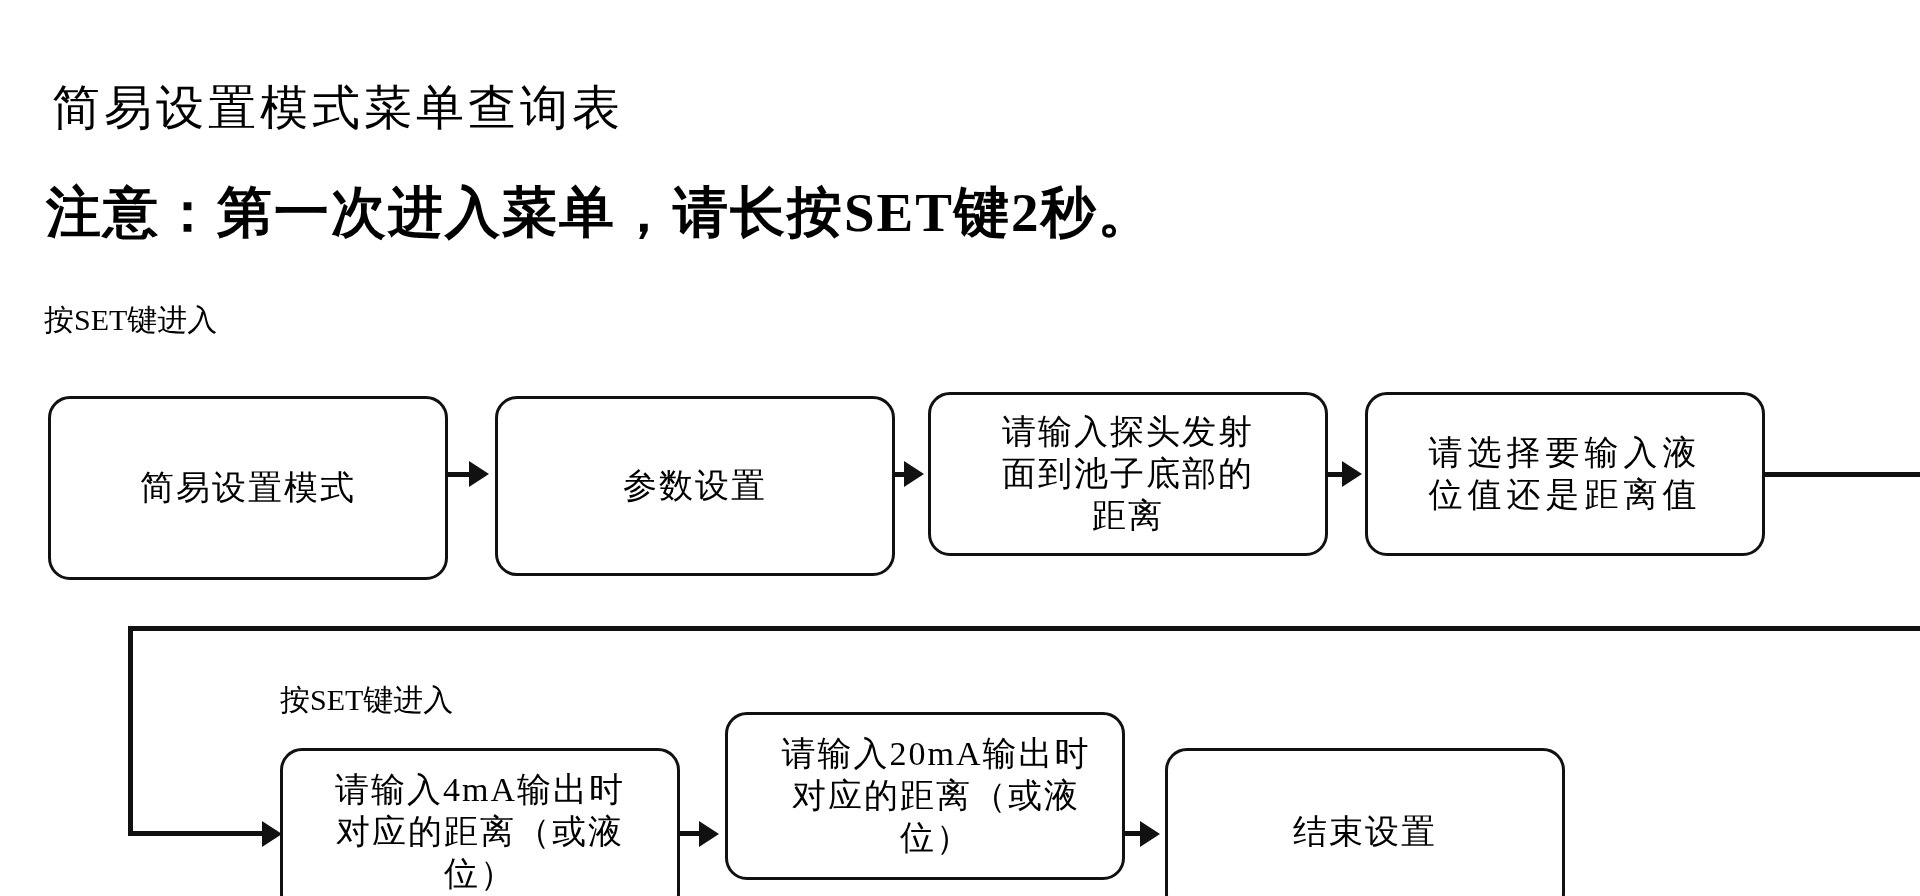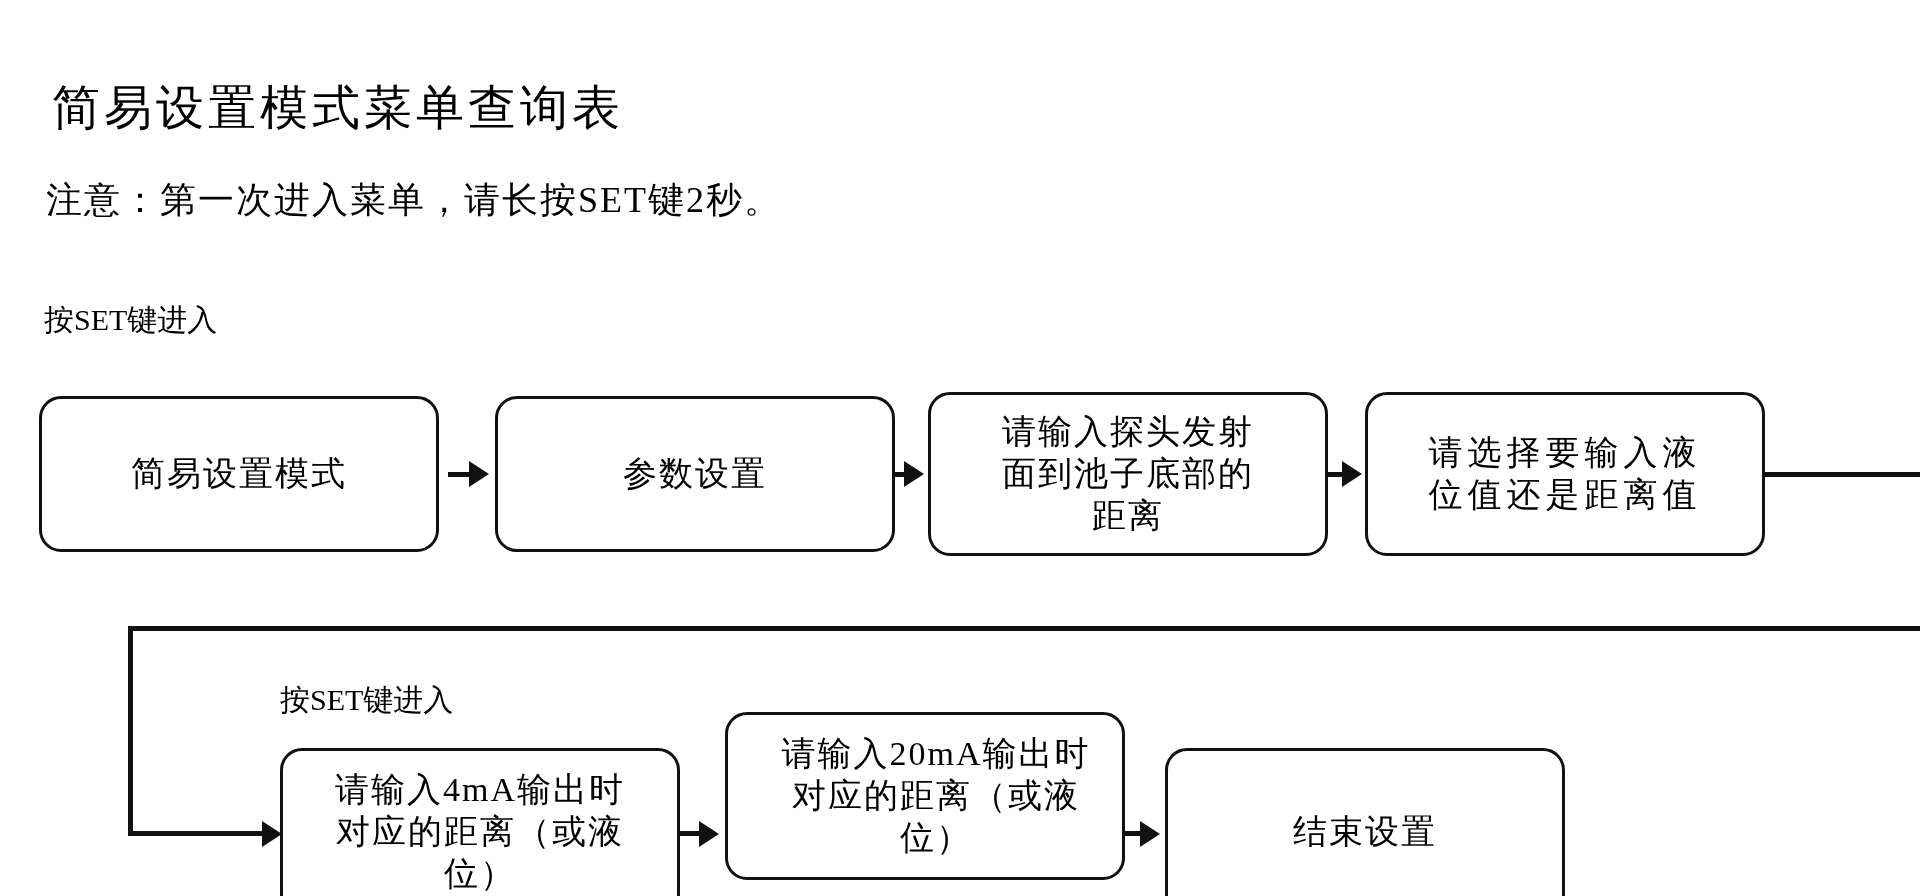--- a/index.html
+++ b/index.html
@@ -28,23 +28,24 @@
     left: 52px;
     top: 28px;
     font-size: 48px;
     letter-spacing: 4px;
     white-space: nowrap;
   }
   .notice {
     position: absolute;
     left: 46px;
     top: 128px;
-    font-size: 36px;
+    font-size: 55px;
     letter-spacing: 2px;
     white-space: nowrap;
+    font-weight: bold;
   }
   .hint-top {
     position: absolute;
     left: 44px;
     top: 252px;
     font-size: 30px;
     white-space: nowrap;
   }
   .hint-mid {
     position: absolute;
@@ -98,25 +99,25 @@
 </head>
 <body>
 
 <div class="page">
 
   <div class="title">简易设置模式菜单查询表</div>
   <div class="notice">注意：第一次进入菜单，请长按SET键2秒。</div>
   <div class="hint-top">按SET键进入</div>
   <div class="hint-mid">按SET键进入</div>
 
-  <div class="node" style="left:39px; top:348px; width:400px; height:156px;justify-content:center;">
+  <div class="node" style="left:48px; top:348px; width:400px; height:184px;justify-content:center;">
     <span class="txt">简易设置模式</span>
   </div>
 
-  <div class="node" style="left:495px; top:348px; width:400px; height:156px;">
+  <div class="node" style="left:495px; top:348px; width:400px; height:180px;">
     <span class="txt">参数设置</span>
   </div>
 
   <div class="node wide-letter" style="left:1365px; top:344px; width:400px; height:164px;">
     <span class="txt">请选择要输入液
 位值还是距离值</span>
   </div>
 
   <div class="node" style="left:928px; top:344px; width:400px; height:164px;">
     <span class="txt">请输入探头发射

